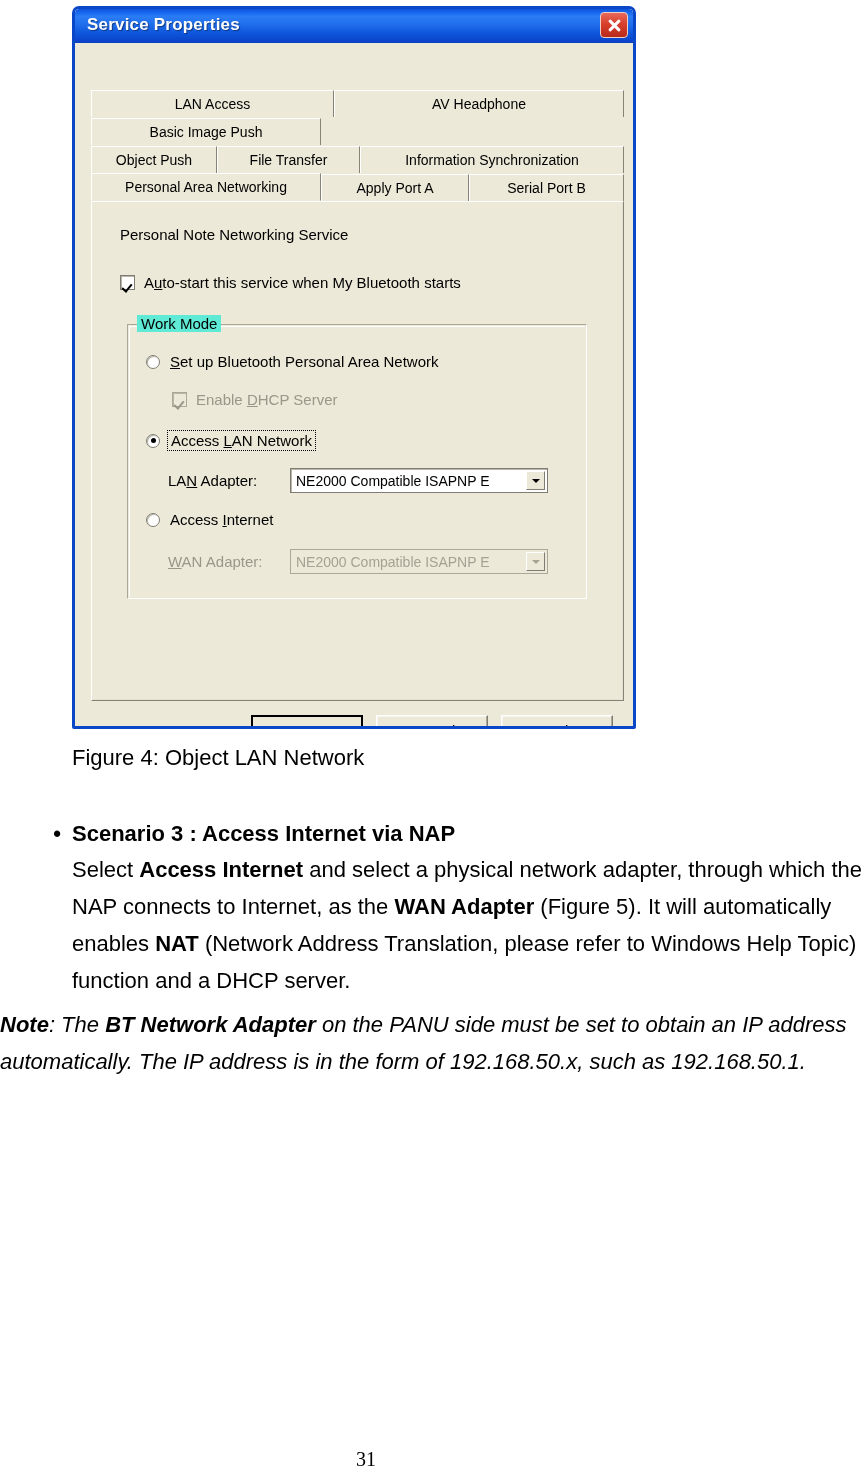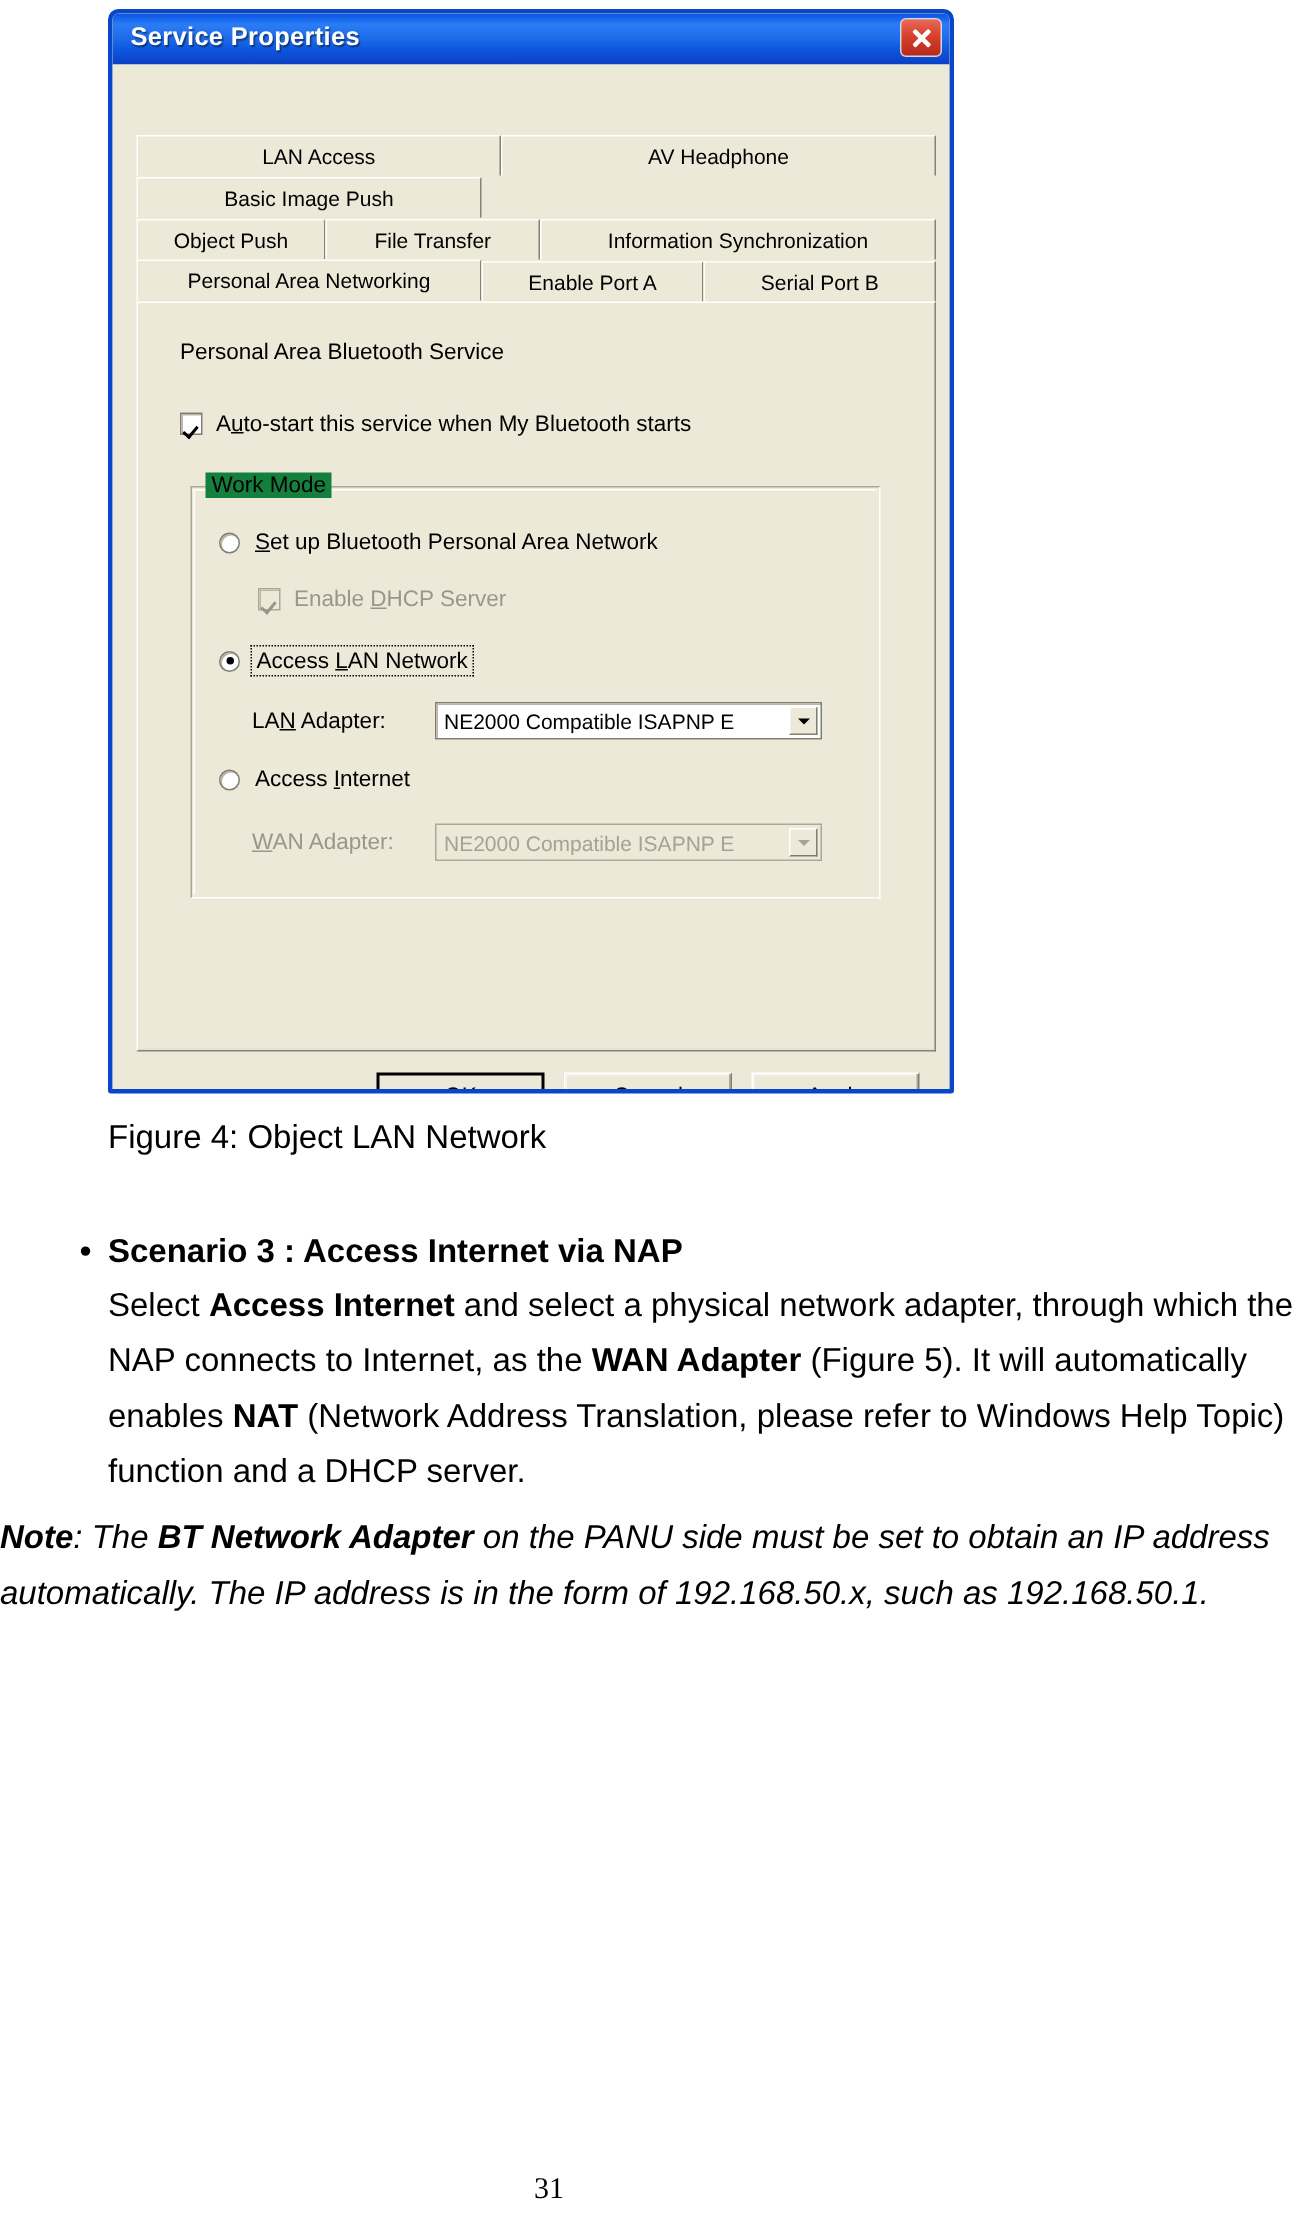--- a/index.html
+++ b/index.html
@@ -202,21 +202,21 @@
     border: 1px solid #ffffff;
     border-right-color: transparent;
     border-bottom-color: transparent;
     box-sizing: border-box;
     pointer-events: none;
   }
   .group-legend {
     position: absolute;
     left: 9px;
     top: -10px;
-    background: #15803d;
+    background: #5eead4;
     padding: 0 4px;
     font-size: 15px;
   }
 
   .radio-row {
     position: absolute;
     display: flex;
     align-items: center;
     cursor: pointer;
   }
@@ -427,32 +427,32 @@
           <div class="tab" style="width:264px">
             <span>Information Synchronization</span>
           </div>
         </div>
 
         <div class="tab-row">
           <div class="tab selected" style="width:230px">
             <span>Personal Area Networking</span>
           </div>
           <div class="tab" style="width:148px">
-            <span>Enable Port A</span>
+            <span>Apply Port A</span>
           </div>
           <div class="tab" style="width:155px">
             <span>Serial Port B</span>
           </div>
         </div>
 
       </div>
 
       <div class="tab-panel">
 
-        <div class="panel-title">Personal Area Bluetooth Service</div>
+        <div class="panel-title">Personal Note Networking Service</div>
 
         <div class="chk-row">
           <span class="checkbox checked"></span>
           <span class="chk-label"><span>A</span><span class="u">u</span><span>to-start this service when My Bluetooth starts</span></span>
         </div>
 
         <div class="groupbox">
           <div class="groupbox-inner"></div>
           <div class="group-legend">Work Mode</div>
 

